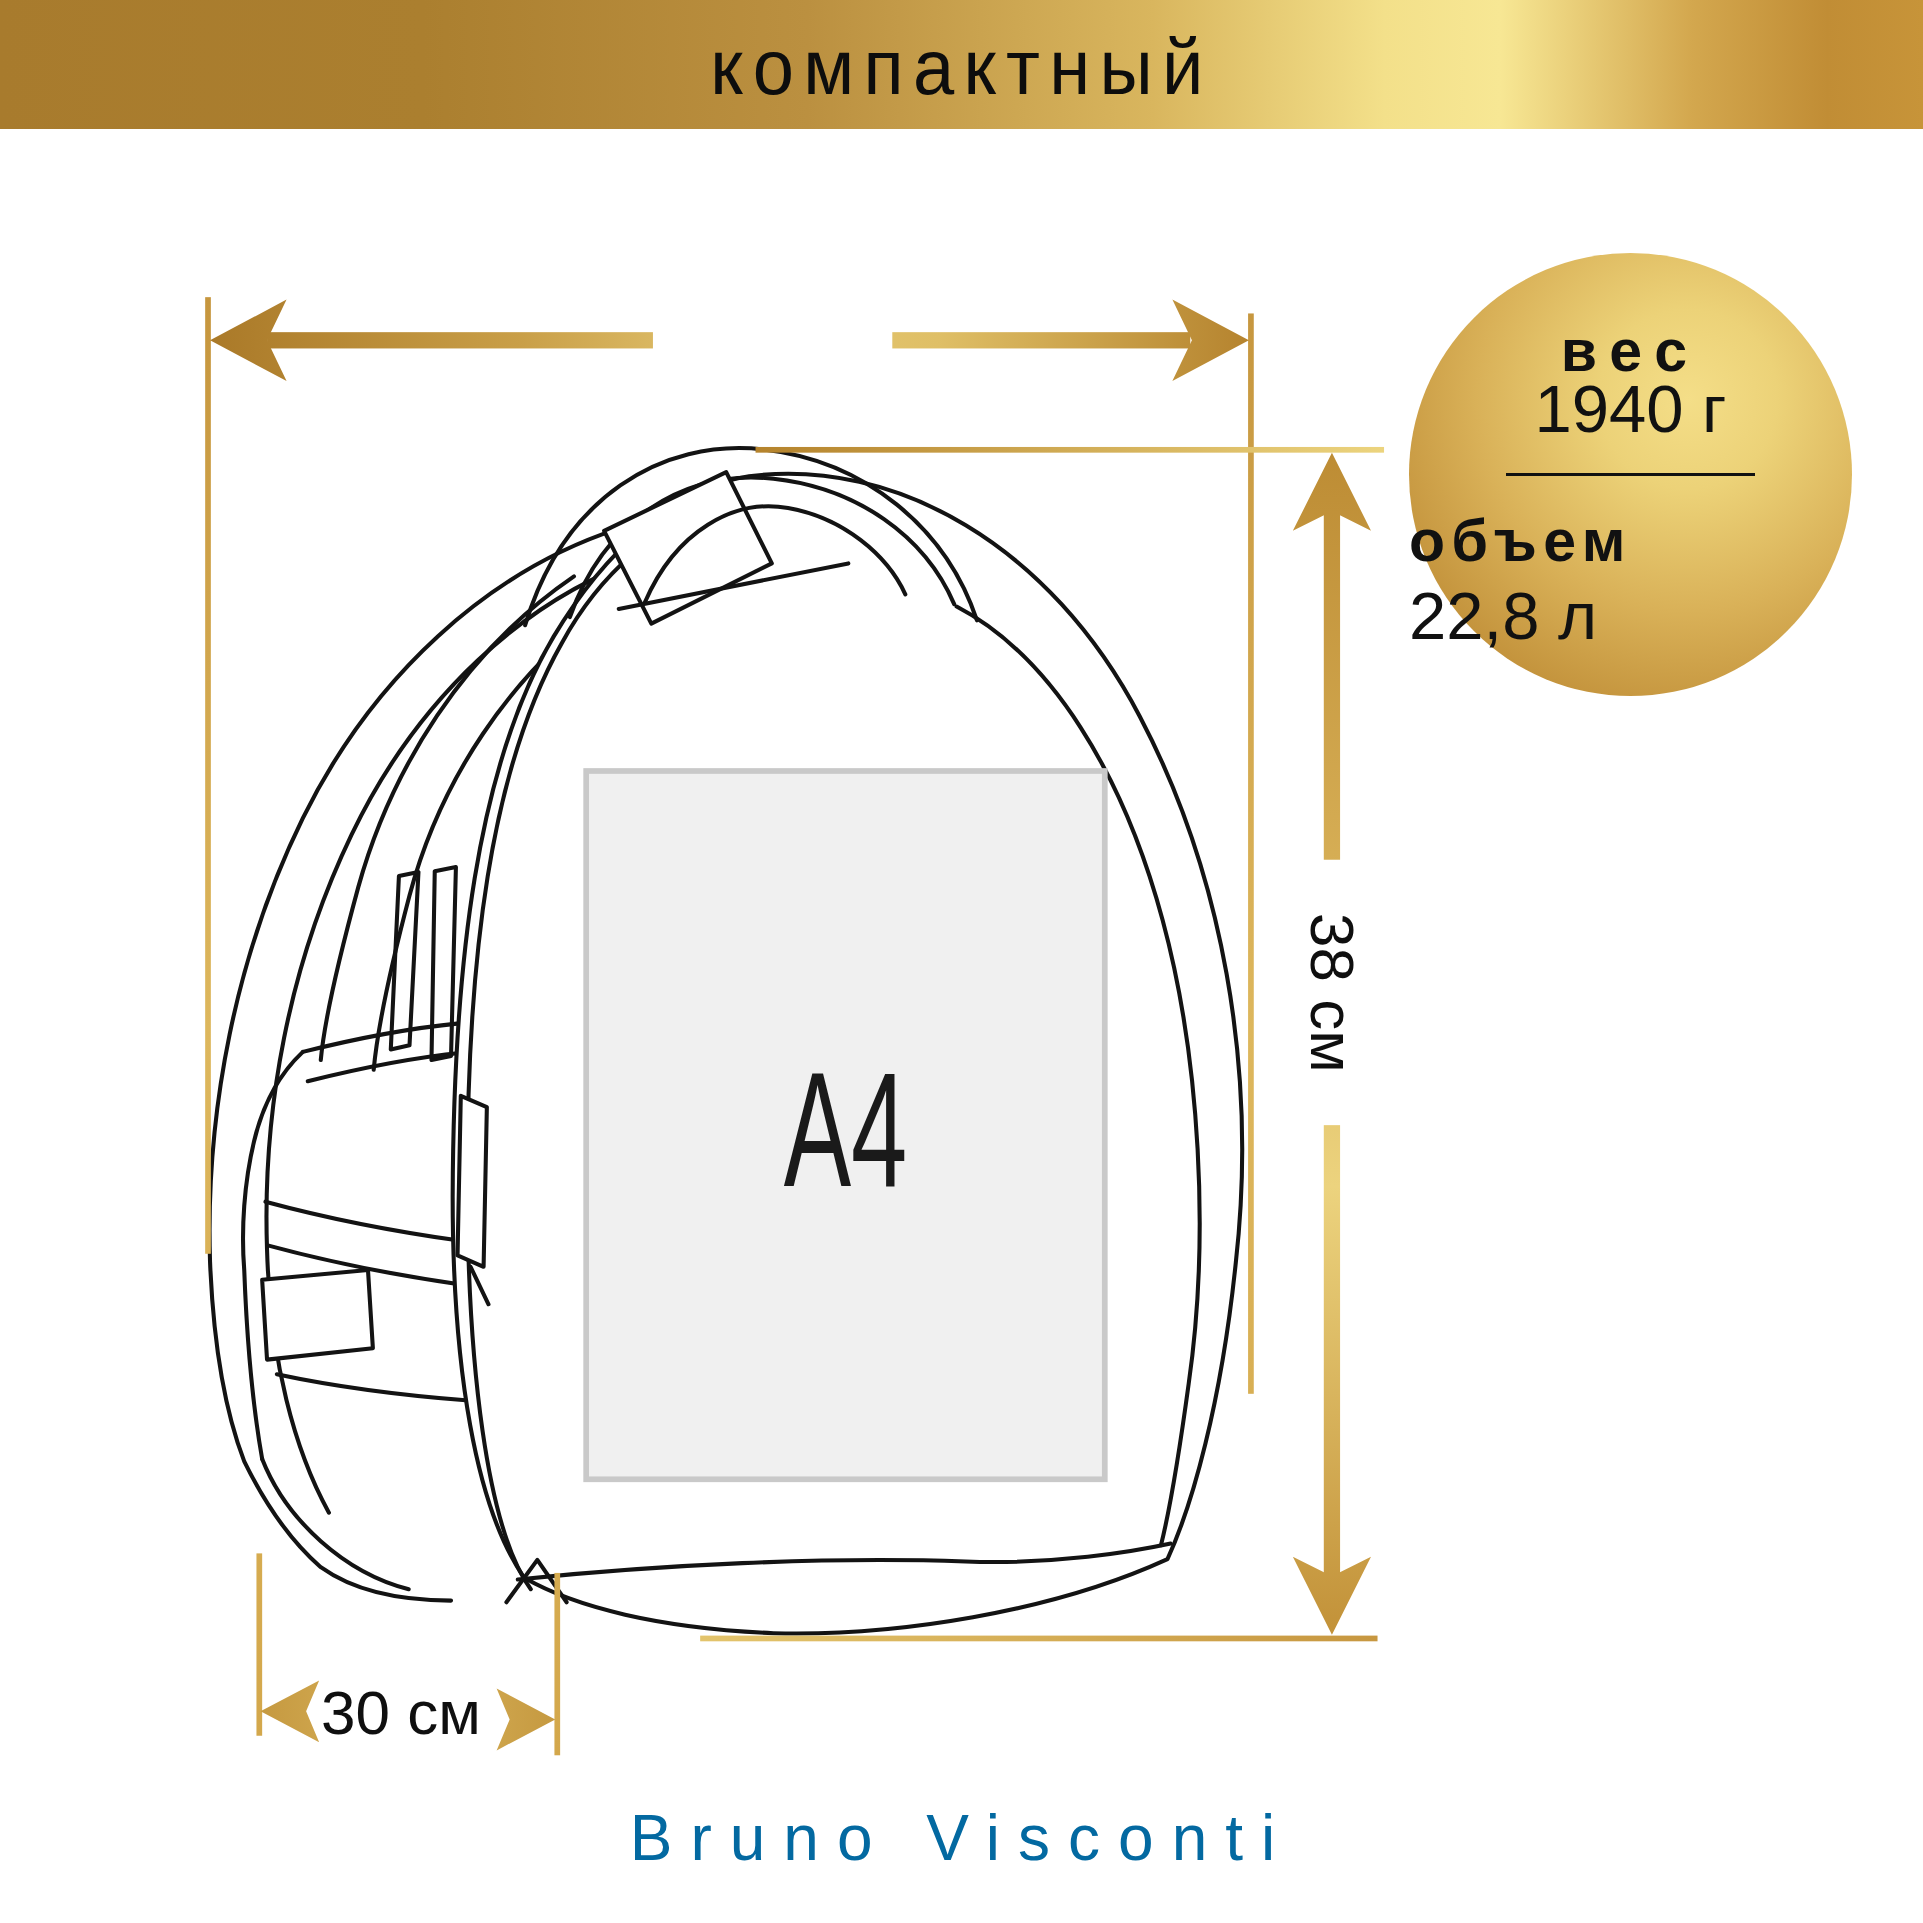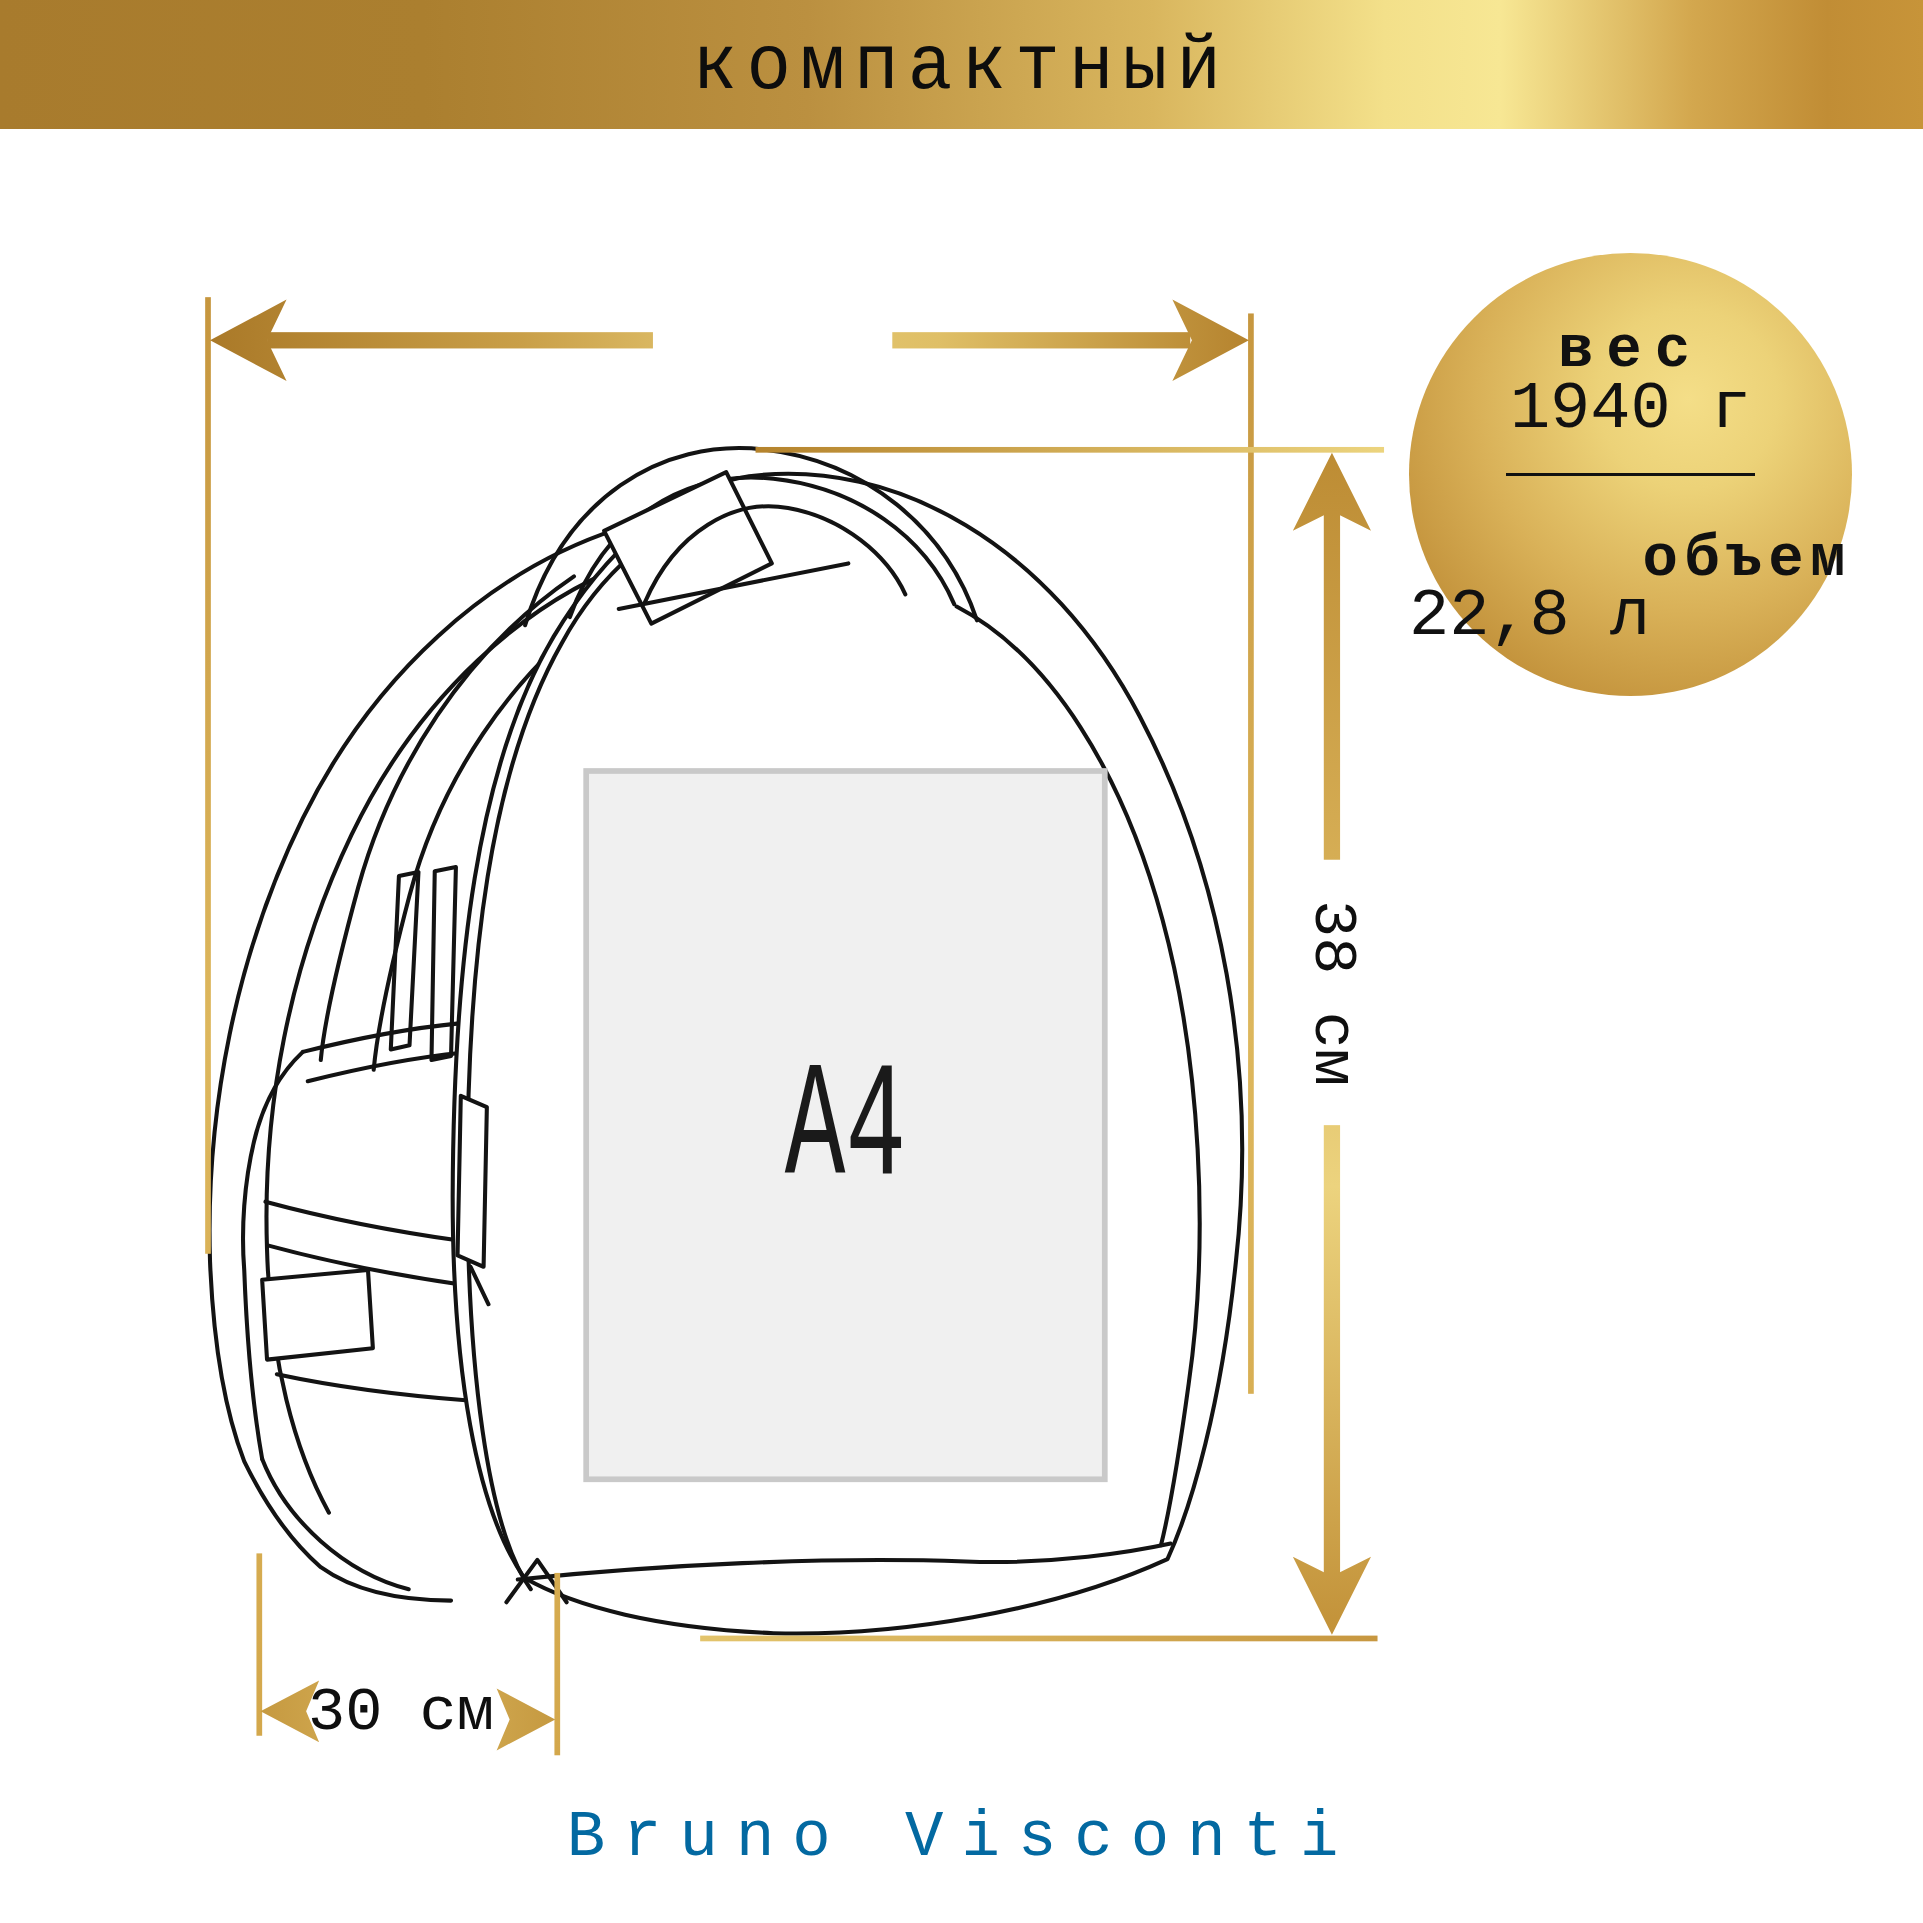--- a/index.html
+++ b/index.html
@@ -1,38 +1,38 @@
 <!DOCTYPE html>
 <html style="font-size:13px"><head>
 <meta charset="utf-8">
 <style>
   html,body{margin:0;padding:0;background:#ffffff;}
   #stage{
     position:relative;width:1923px;height:1923px;background:#ffffff;overflow:hidden;
-    font-family:Liberation Mono, monospace;color:#111;
+    font-family:Liberation Sans, sans-serif;color:#111;
   }
   
   .banner{
     position:absolute;left:0;top:0;width:1923px;height:129px;
     background:linear-gradient(90deg,#a87b2d 0%,#ab7f2f 22%,#bb9040 42%,#d9b65e 60%,#f3e08a 72%,#f7e794 78%,#d3a74e 88%,#c18d35 95%,#c79439 100%);
   }
   .banner-label{
     position:absolute;left:0;right:0;top:0;height:129px;line-height:134px;
     text-align:center;font-size:78px;font-weight:400;letter-spacing:9.8px;color:#0d0d0d;
     transform:scaleX(.95);
   }
   
   .badge{
     position:absolute;left:1409px;top:253px;width:443px;height:443px;border-radius:50%;
     background:radial-gradient(circle at 63% 33%, #f4de88 0%, #ecd278 22%, #d9b158 52%, #c2913a 80%, #b8872f 100%);
   }
   .badge .w-label{position:absolute;left:0;right:0;top:59px;text-align:center;font-size:59px;font-weight:700;letter-spacing:13px;line-height:62px;margin-top:8px;}
   .badge .w-value{position:absolute;left:0;right:0;top:122px;text-align:center;font-size:67px;font-weight:400;line-height:68px;}
   .badge .divider{position:absolute;left:97px;top:220px;width:249px;height:3.3px;background:#111;}
-  .badge .v-label{position:absolute;left:0;right:0;top:257px;text-align:right;font-size:59px;font-weight:700;letter-spacing:6.5px;line-height:62px;margin-top:19px;}
+  .badge .v-label{position:absolute;left:0;right:0;top:257px;text-align:left;font-size:59px;font-weight:700;letter-spacing:6.5px;line-height:62px;}
   .badge .v-value{position:absolute;left:0;right:0;top:329px;font-size:67px;font-weight:400;line-height:68px;}
   
   .diagram{position:absolute;left:0;top:0;width:1923px;height:1923px;}
   
   .dim{position:absolute;font-size:62px;font-weight:400;color:#0f0f0f;text-align:center;line-height:62px;white-space:nowrap;}
   .dim-30{left:619px;top:307px;width:309px;}
   .dim-38{left:1177px;top:962px;width:309px;transform:rotate(90deg);transform-origin:center;}
   .dim-20{left:287px;top:1682px;width:228px;}
   
   .a4-label{

